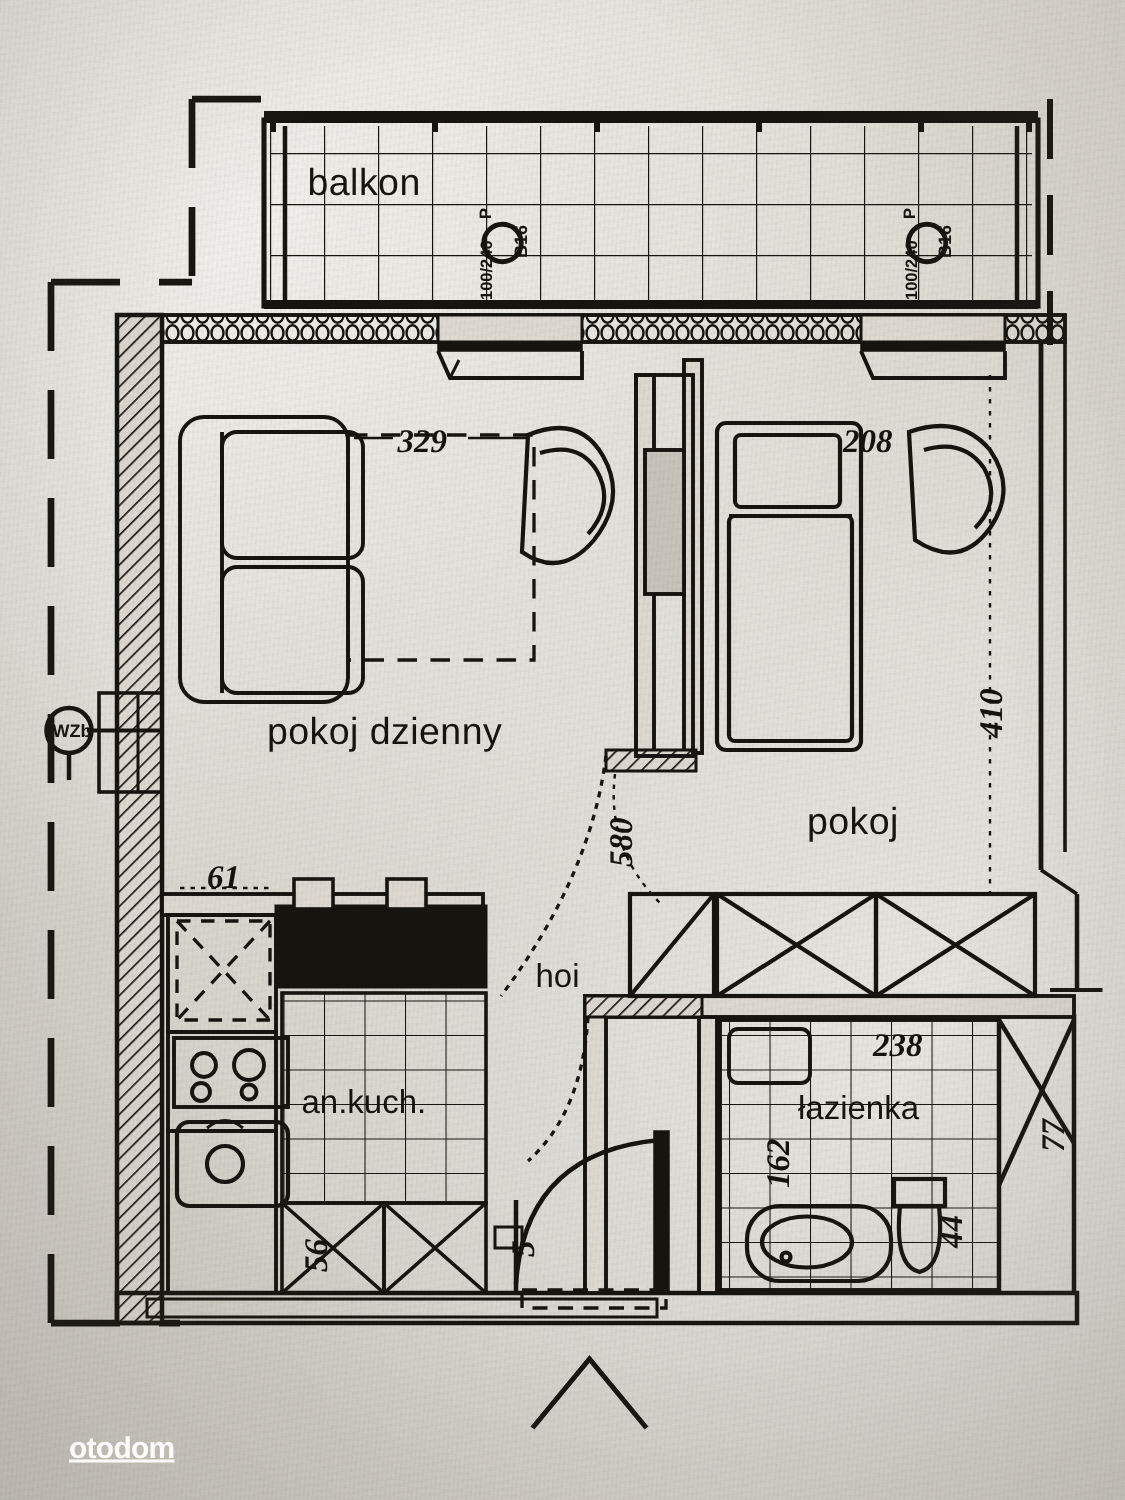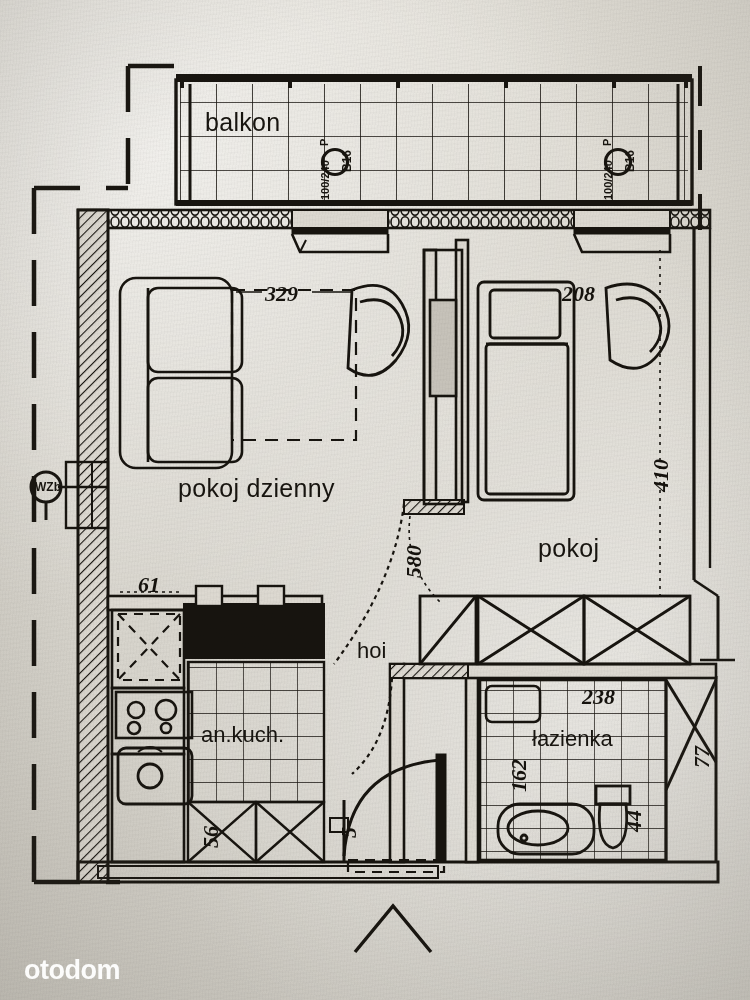--- a/index.html
+++ b/index.html
@@ -36,23 +36,23 @@
   .room{font-size:25px;letter-spacing:.3px;}
   .room-sm{font-size:22px;}
   .hand{
     font-family:"Liberation Serif", serif;
     font-style:italic;font-weight:700;font-size:22px;color:#15120d;
   }
   .tiny{font-size:12px;font-weight:700;font-family:"Liberation Sans",sans-serif;}
   .tiny2{font-size:11px;font-weight:700;font-family:"Liberation Sans",sans-serif;}
   .rot90{transform:rotate(-90deg);transform-origin:0 0;}
   .wm{
-    position:absolute;left:24px;top:955px;color:#ffffff;
-    font-size:27px;font-weight:700;letter-spacing:-0.5px;
-    font-family:"Liberation Sans", sans-serif;opacity:.96;
+    position:absolute;left:46px;top:955px;color:#ffffff;
+    font-size:20px;font-weight:700;letter-spacing:-0.5px;
+    font-family:"Liberation Sans", sans-serif;opacity:.96;text-decoration:underline;
   }
 </style>
 </head>
 <body>
 
 <div id="page">
 
   <svg id="plan" viewBox="0 0 750 1000">
     <defs>
       <pattern id="hatch" width="7" height="7" patternUnits="userSpaceOnUse" patternTransform="rotate(45)">

